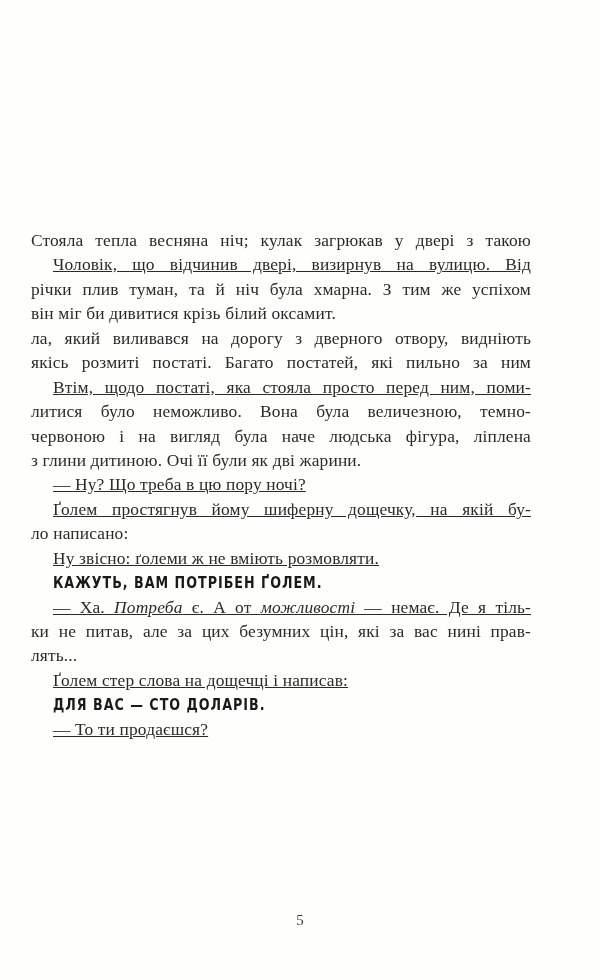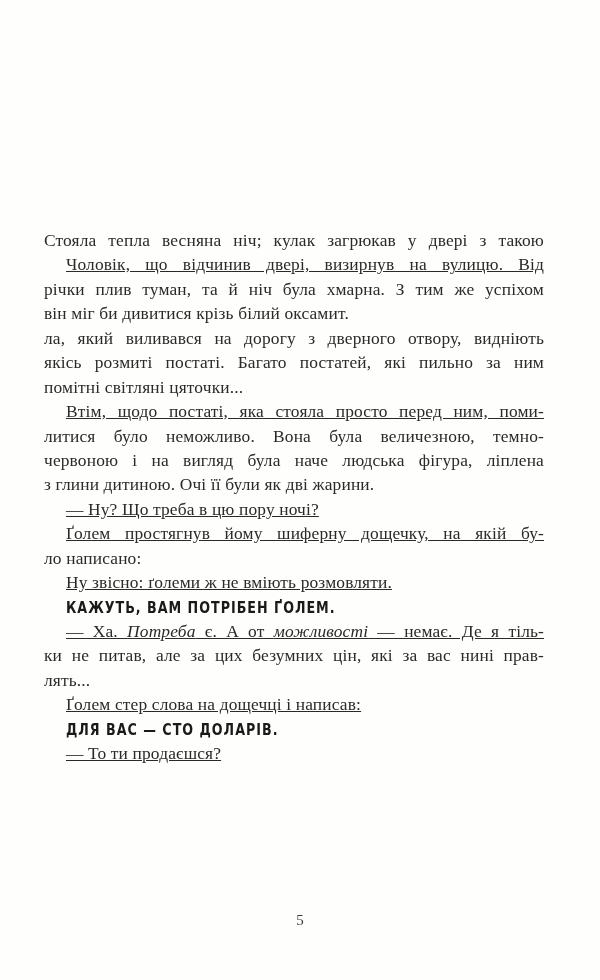--- a/index.html
+++ b/index.html
@@ -10,21 +10,21 @@
       width: 600px;
       height: 980px;
       background: #fefefc;
       position: relative;
       overflow: hidden;
       font-family: "DejaVu Serif", "Liberation Serif", serif;
       color: #2a2a2a;
     }
     .page-text {
       position: absolute;
-      left: 44px;
+      left: 31px;
       top: 228px;
       width: 500px;
       font-family: "Liberation Serif", "DejaVu Serif", serif;
       font-size: 17.4px;
       line-height: 24.45px;
       letter-spacing: 0.15px;
     }
     .line {
       display: block;
       white-space: nowrap;
@@ -63,21 +63,20 @@
 </head>
 <body>
 
 <div class="page-text">
   <span class="line justify">Стояла тепла весняна ніч; кулак загрюкав у двері з такою</span>
   <span class="line justify indent">Чоловік, що відчинив двері, визирнув на вулицю. Від</span>
   <span class="line justify">річки плив туман, та й ніч була хмарна. З тим же успіхом</span>
   <span class="line">він міг би дивитися крізь білий оксамит.</span>
   <span class="line justify">ла, який виливався на дорогу з дверного отвору, видніють</span>
   <span class="line justify">якісь розмиті постаті. Багато постатей, які пильно за ним</span>
-  <span class="line">помітні світляні цяточки...</span>
   <span class="line justify indent">Втім, щодо постаті, яка стояла просто перед ним, поми-</span>
   <span class="line justify">литися було неможливо. Вона була величезною, темно-</span>
   <span class="line justify">червоною і на вигляд була наче людська фігура, ліплена</span>
   <span class="line">з глини дитиною. Очі її були як дві жарини.</span>
   <span class="line indent">— Ну? Що треба в цю пору ночі?</span>
   <span class="line justify indent">Ґолем простягнув йому шиферну дощечку, на якій бу-</span>
   <span class="line">ло написано:</span>
   <span class="line indent">Ну звісно: ґолеми ж не вміють розмовляти.</span>
   <span class="line indent"><span class="slate" style="display:inline-block">КАЖУТЬ, ВАМ ПОТРІБЕН ҐОЛЕМ.</span></span>
   <span class="line justify indent"><span>— Ха. </span><em>Потреба</em><span> є. А от </span><em>можливості</em><span> — немає. Де я тіль-</span></span>

